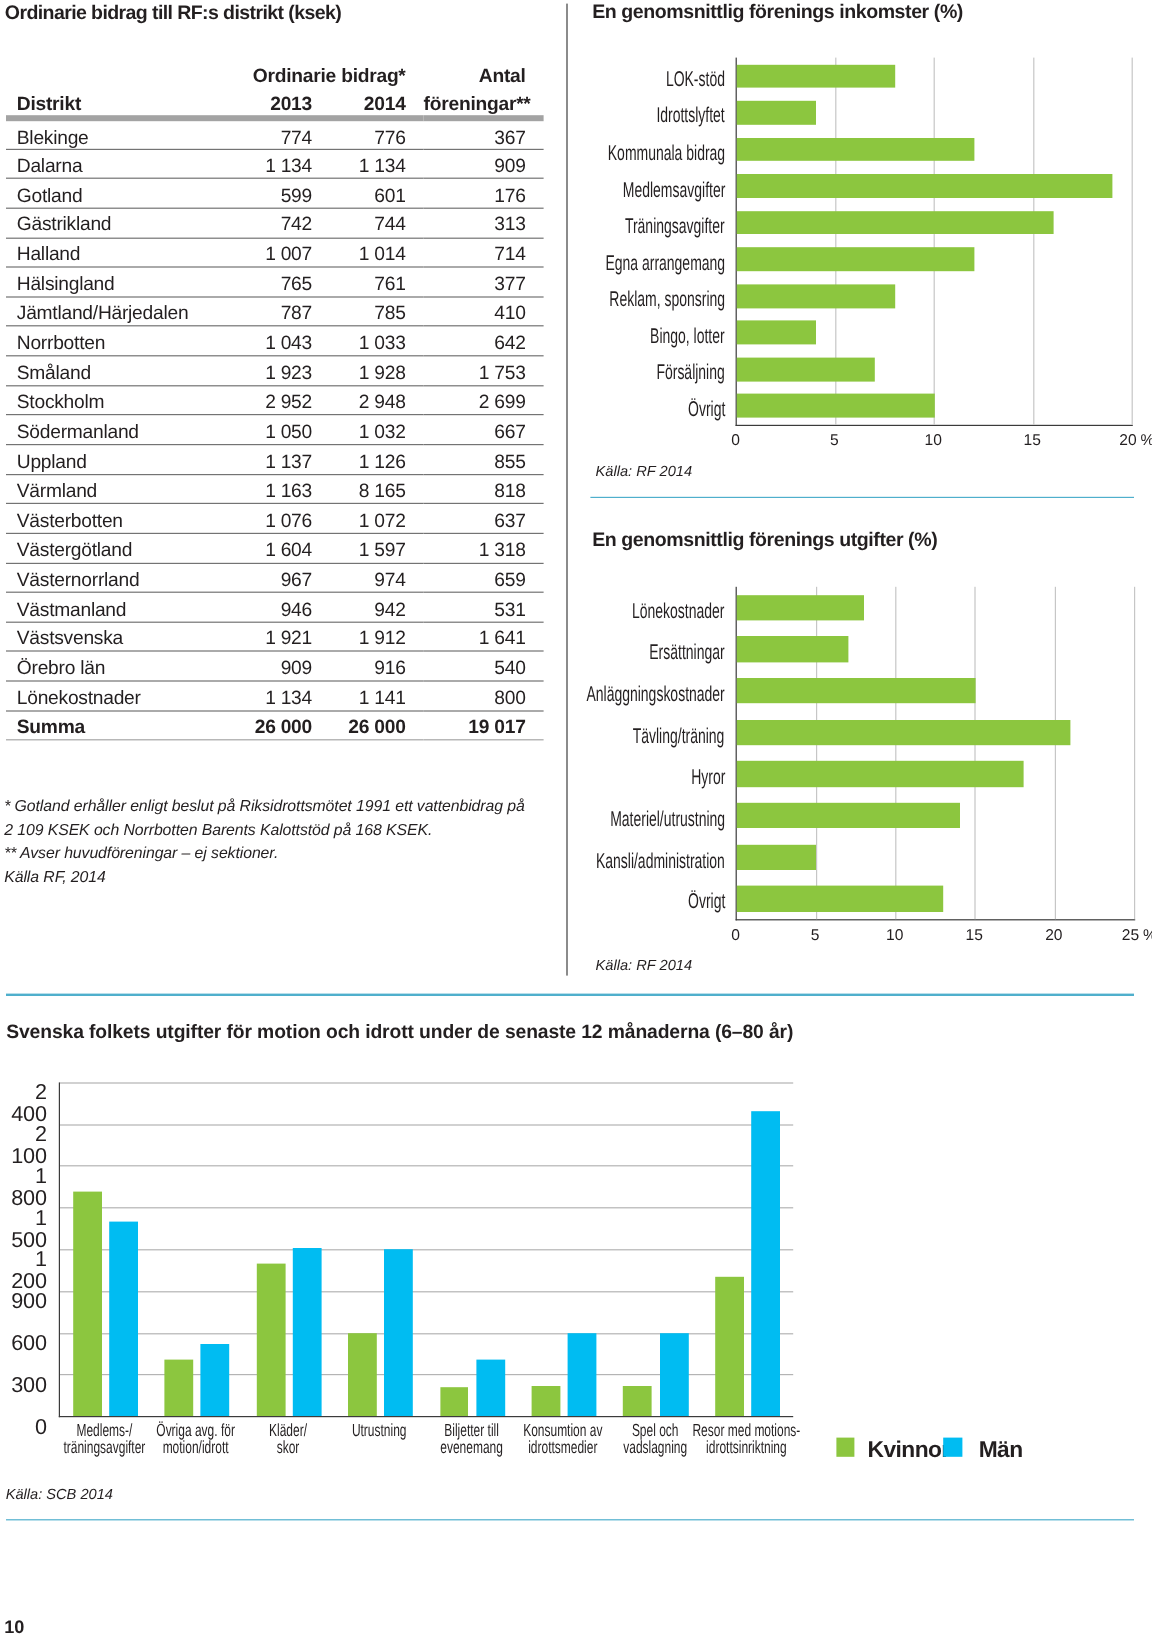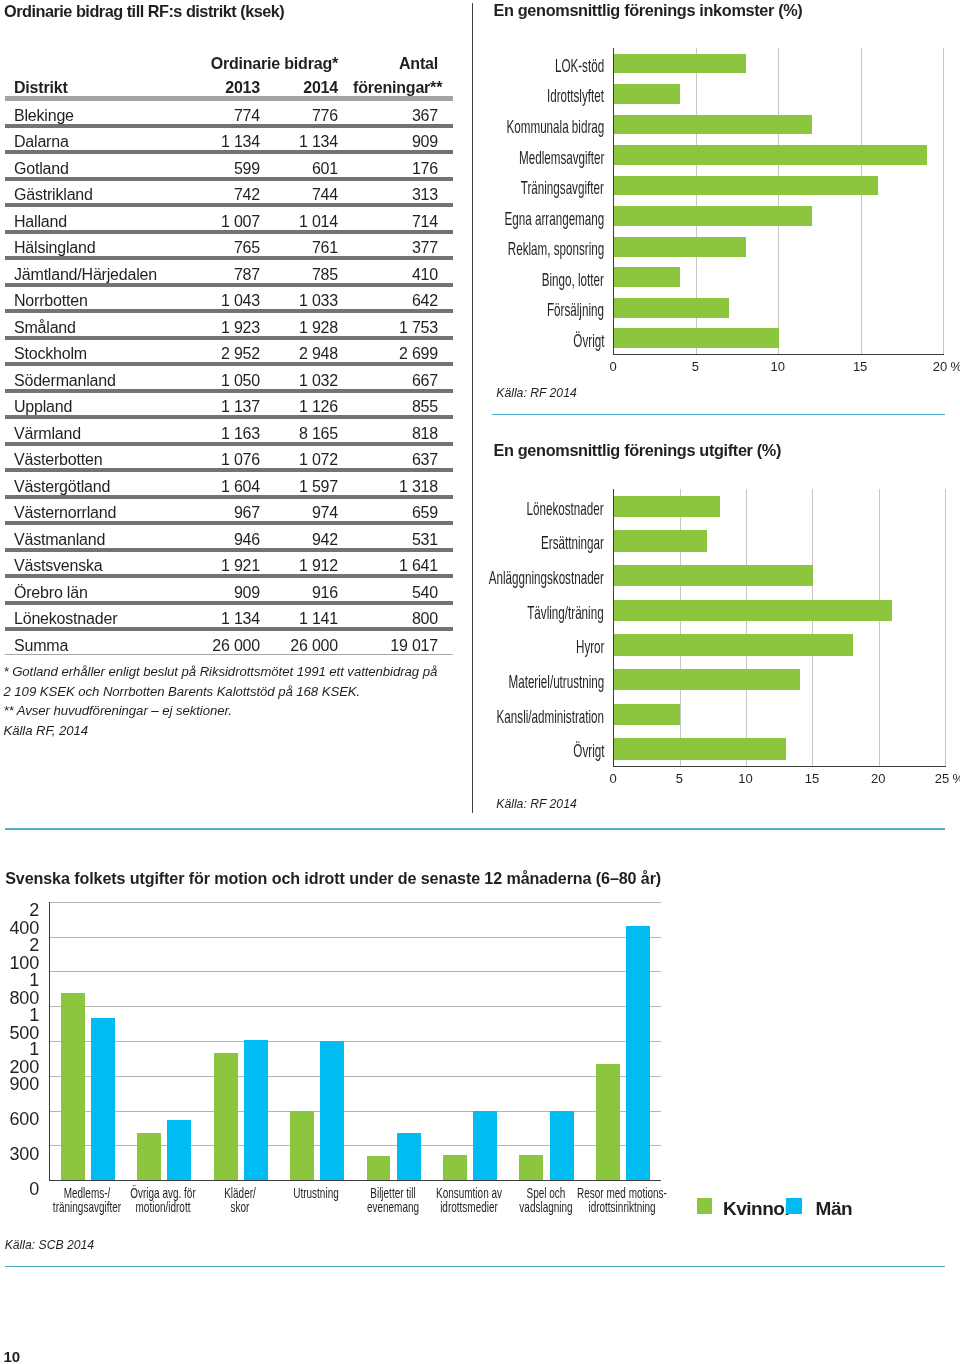--- a/index.html
+++ b/index.html
@@ -19,22 +19,22 @@
 .tbl{position:absolute;left:5px;top:48.5px;width:448px;border-collapse:collapse;font-size:16px;letter-spacing:-0.2px;table-layout:fixed;}
 .tbl td,.tbl th{padding:0;font-weight:normal;}
 .tbl .c0{text-align:left;padding-left:9px;width:170px;}
 .tbl .c1,.tbl .c2,.tbl .c3{text-align:right;}
 .tbl .c1{padding-right:15px;width:100px;}
 .tbl .c2{padding-right:15px;width:78px;}
 .tbl .c3{padding-right:15px;}
 .tbl tr.grouphead td{font-weight:bold;height:24.6px;vertical-align:top;line-height:1;padding-top:7px;box-sizing:border-box;}
 .tbl tr.colhead td{font-weight:bold;height:24.6px;vertical-align:top;line-height:1;padding-top:7px;box-sizing:border-box;}
 .tbl tbody tr td{height:24.65px;vertical-align:top;line-height:1;padding-top:6.5px;box-sizing:border-box;}
-.tbl tbody tr{border-top:4px solid #737373;}
-.tbl tr.totalrow td{font-weight:normal;}
+.tbl tbody tr{border-top:1px solid #737373;}
+.tbl tr.totalrow td{font-weight:bold;}
 .tbl tbody tr.totalrow{border-bottom:1px solid #a6a6a6;}
 .tbl tr.colhead{border-bottom:5px solid #a3a3a3;}
 .footnotes{position:absolute;left:3.5px;top:662.3px;font-size:13.2px;font-style:italic;line-height:19.4px;letter-spacing:-0.07px;}
 
 
 .hchart{position:absolute;}
 .hchart .ctitle{position:absolute;font-size:16.3px;font-weight:bold;letter-spacing:-0.35px;line-height:1;white-space:nowrap;}
 .plot{position:absolute;border-left:1.4px solid #3b3b3b;border-bottom:1.4px solid #3b3b3b;box-sizing:content-box;}
 .gl{position:absolute;top:0;bottom:0;width:1px;background:#c6c6c6;}
 .hbar{position:absolute;background:#8CC63F;}
@@ -288,21 +288,21 @@
       <div class="xtick" style="left: 164.3px; width: 50px; top: 330.8px;">5</div>
       <div class="xtick" style="left: 230.6px; width: 50px; top: 330.8px;">10</div>
       <div class="xtick" style="left: 296.9px; width: 50px; top: 330.8px;">15</div>
       <div class="xtick" style="left: 363.2px; width: 50px; top: 330.8px;">20</div>
       <div class="xtick" style="left: 427px; width: 50px; top: 330.8px;">25</div>
       <div class="xunit" style="left: 462.5px; top: 330.8px;">%</div>
       <div class="source" style="left: 6.3px; top: 358px;">Källa: RF 2014</div>
     </div>
 
   <div class="vchart" id="chart3" style="left: 0px; top: 840px; width: 960px; height: 420px;">
-      <div class="vtitle" style="left: 5.2px; top: 30px;">Svenska folkets utgifter för motion och idrott under de senaste 12 månaderna (6–80 år)</div>
+      <div class="vtitle" style="left: 5.2px; top: 12px;">Svenska folkets utgifter för motion och idrott under de senaste 12 månaderna (6–80 år)</div>
       <div class="vplot" style="left: 48.6px; top: 61.8px; width: 611.6px; height: 278.3px;">
         <div class="vgl" style="top: 0px;"></div>
         <div class="vgl" style="top: 34.7875px;"></div>
         <div class="vgl" style="top: 69.575px;"></div>
         <div class="vgl" style="top: 104.362px;"></div>
         <div class="vgl" style="top: 139.15px;"></div>
         <div class="vgl" style="top: 173.938px;"></div>
         <div class="vgl" style="top: 208.725px;"></div>
         <div class="vgl" style="top: 243.512px;"></div>
         <div class="vbar" style="background: rgb(140, 198, 63); left: 11.175px; width: 23.9px; height: 186.693px;"></div>

